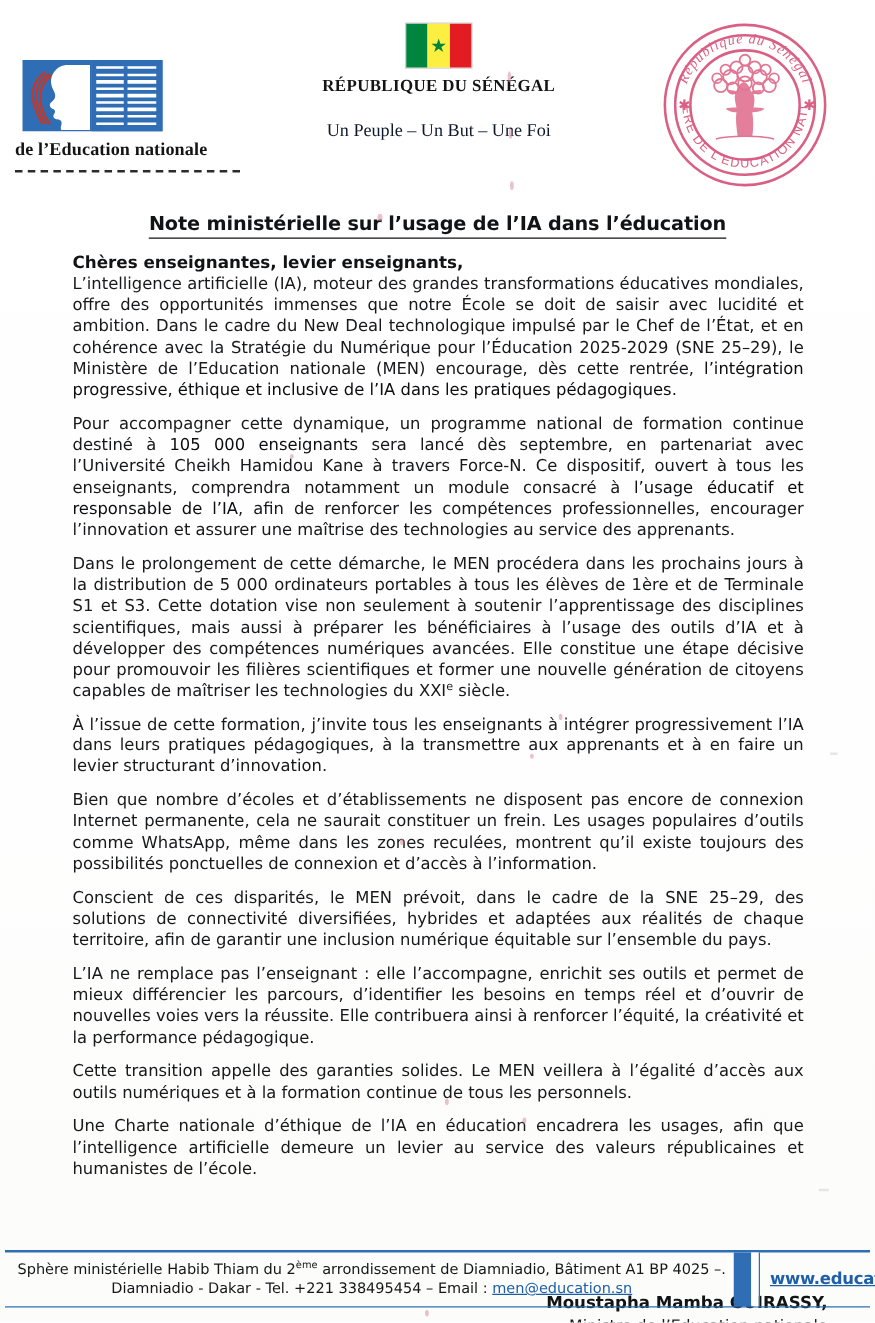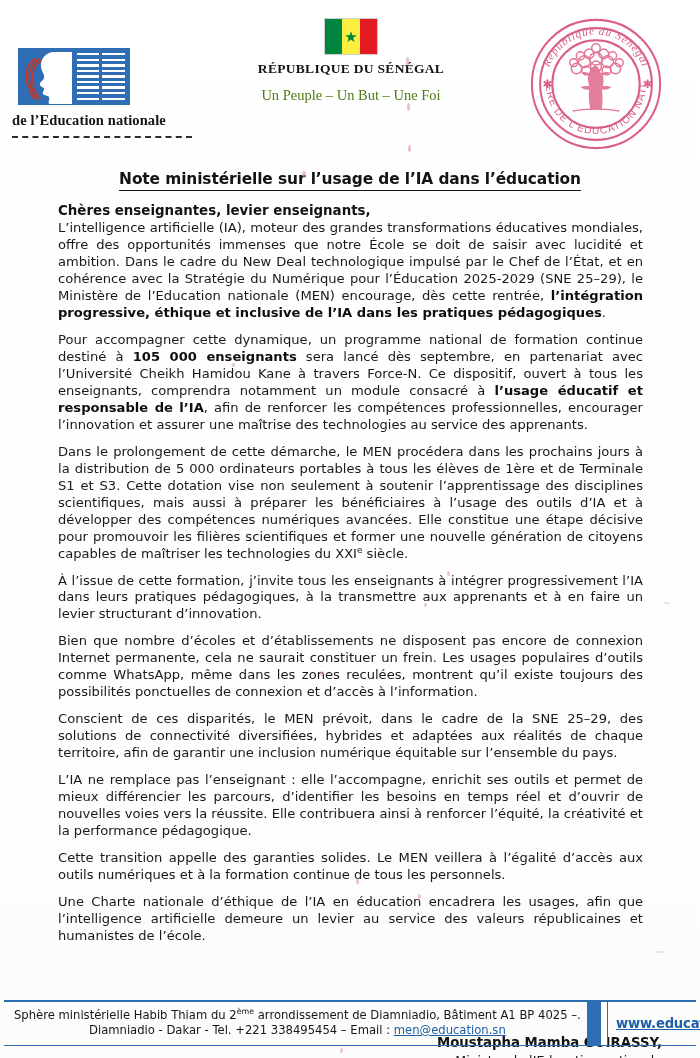--- a/index.html
+++ b/index.html
@@ -146,22 +146,22 @@
     font-family: "Liberation Serif", serif;
     font-weight: bold;
     font-size: 13.5px;
     letter-spacing: 0.3px;
     color: #141414;
     white-space: nowrap;
   }
   .republic-line2 {
     font-family: "Liberation Serif", serif;
     font-size: 14.5px;
-    color: #4d7c0f;
-    margin-top: 10px;
+    color: #0f172a;
+    margin-top: 20px;
     white-space: nowrap;
   }
 
   
   .seal-wrap {
     position: absolute;
     right: 36px;
     top: 16px;
     width: 136px;
     height: 136px;
@@ -201,21 +201,21 @@
   }
   p.para {
     margin: 0 0 10px 0;
     font-size: 13.1px;
     line-height: 1.295;
     text-align: justify;
     text-justify: inter-word;
     color: #18191b;
     hyphens: none;
   }
-  p.para b { font-weight: bold; color: #0d0e10; }
+  p.para b { font-weight: normal; color: #0d0e10; }
   sup.ord { font-size: 0.68em; vertical-align: super; line-height: 0; }
 
   
   .signature {
     position: absolute;
     right: 38px;
     top: 1035px;
     text-align: right;
     width: 270px;
   }

